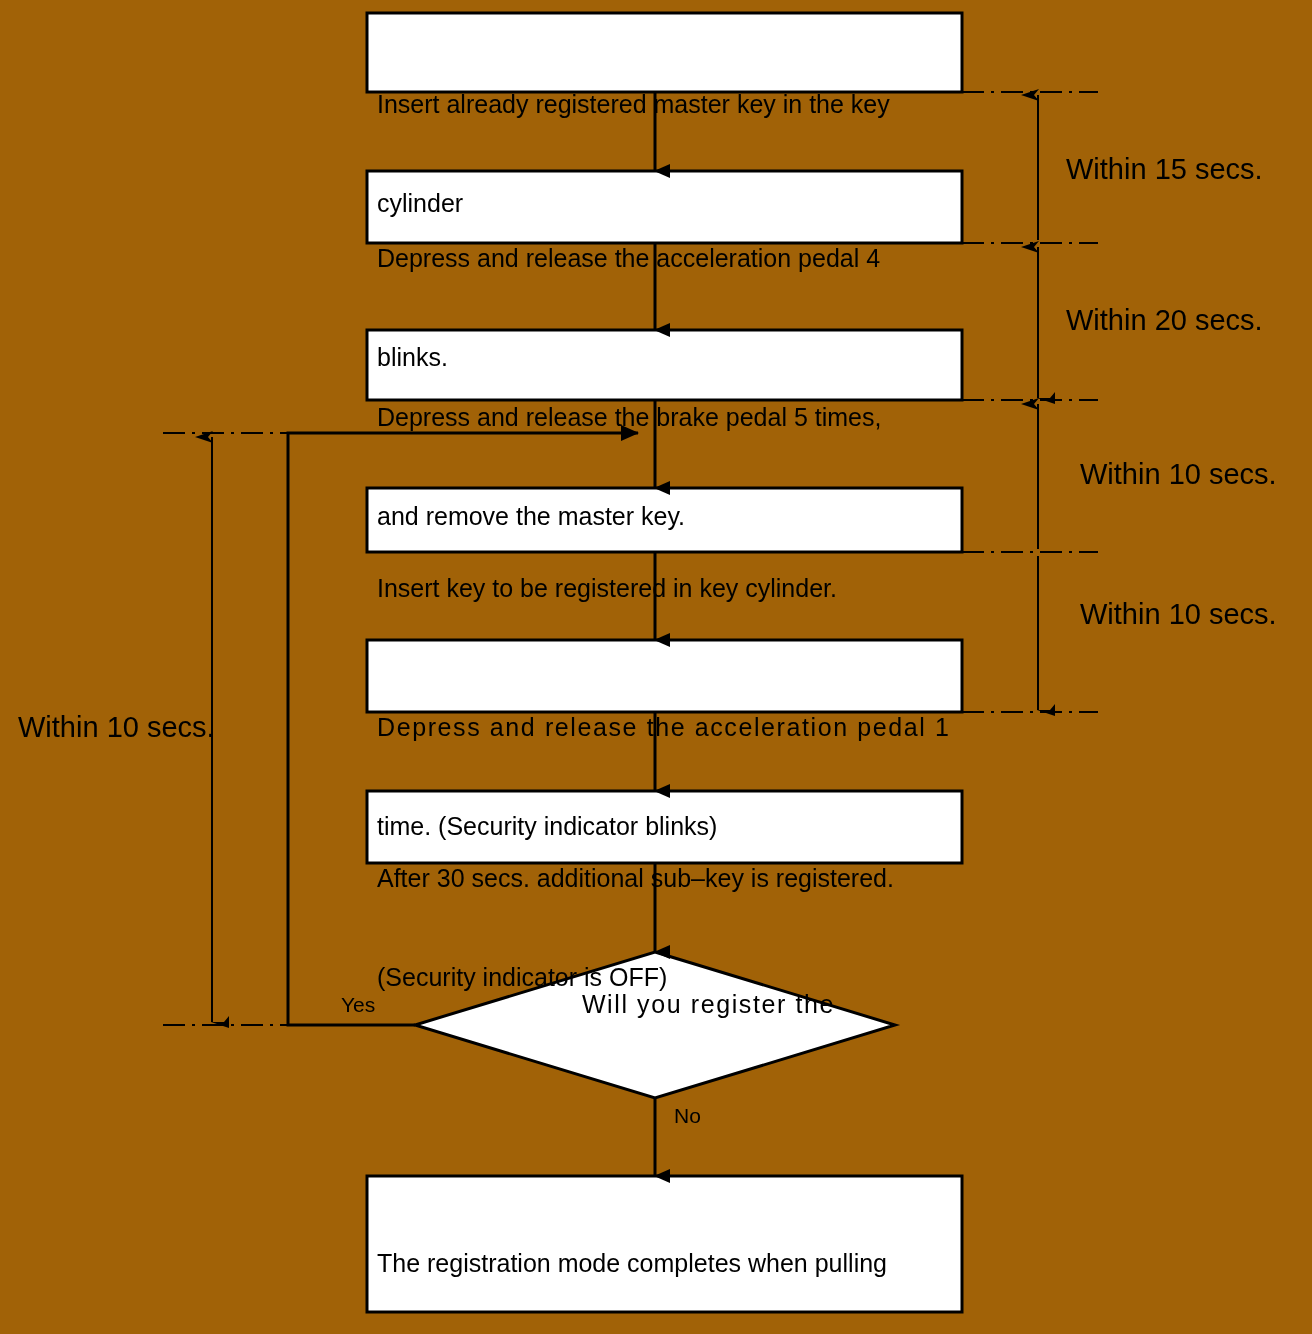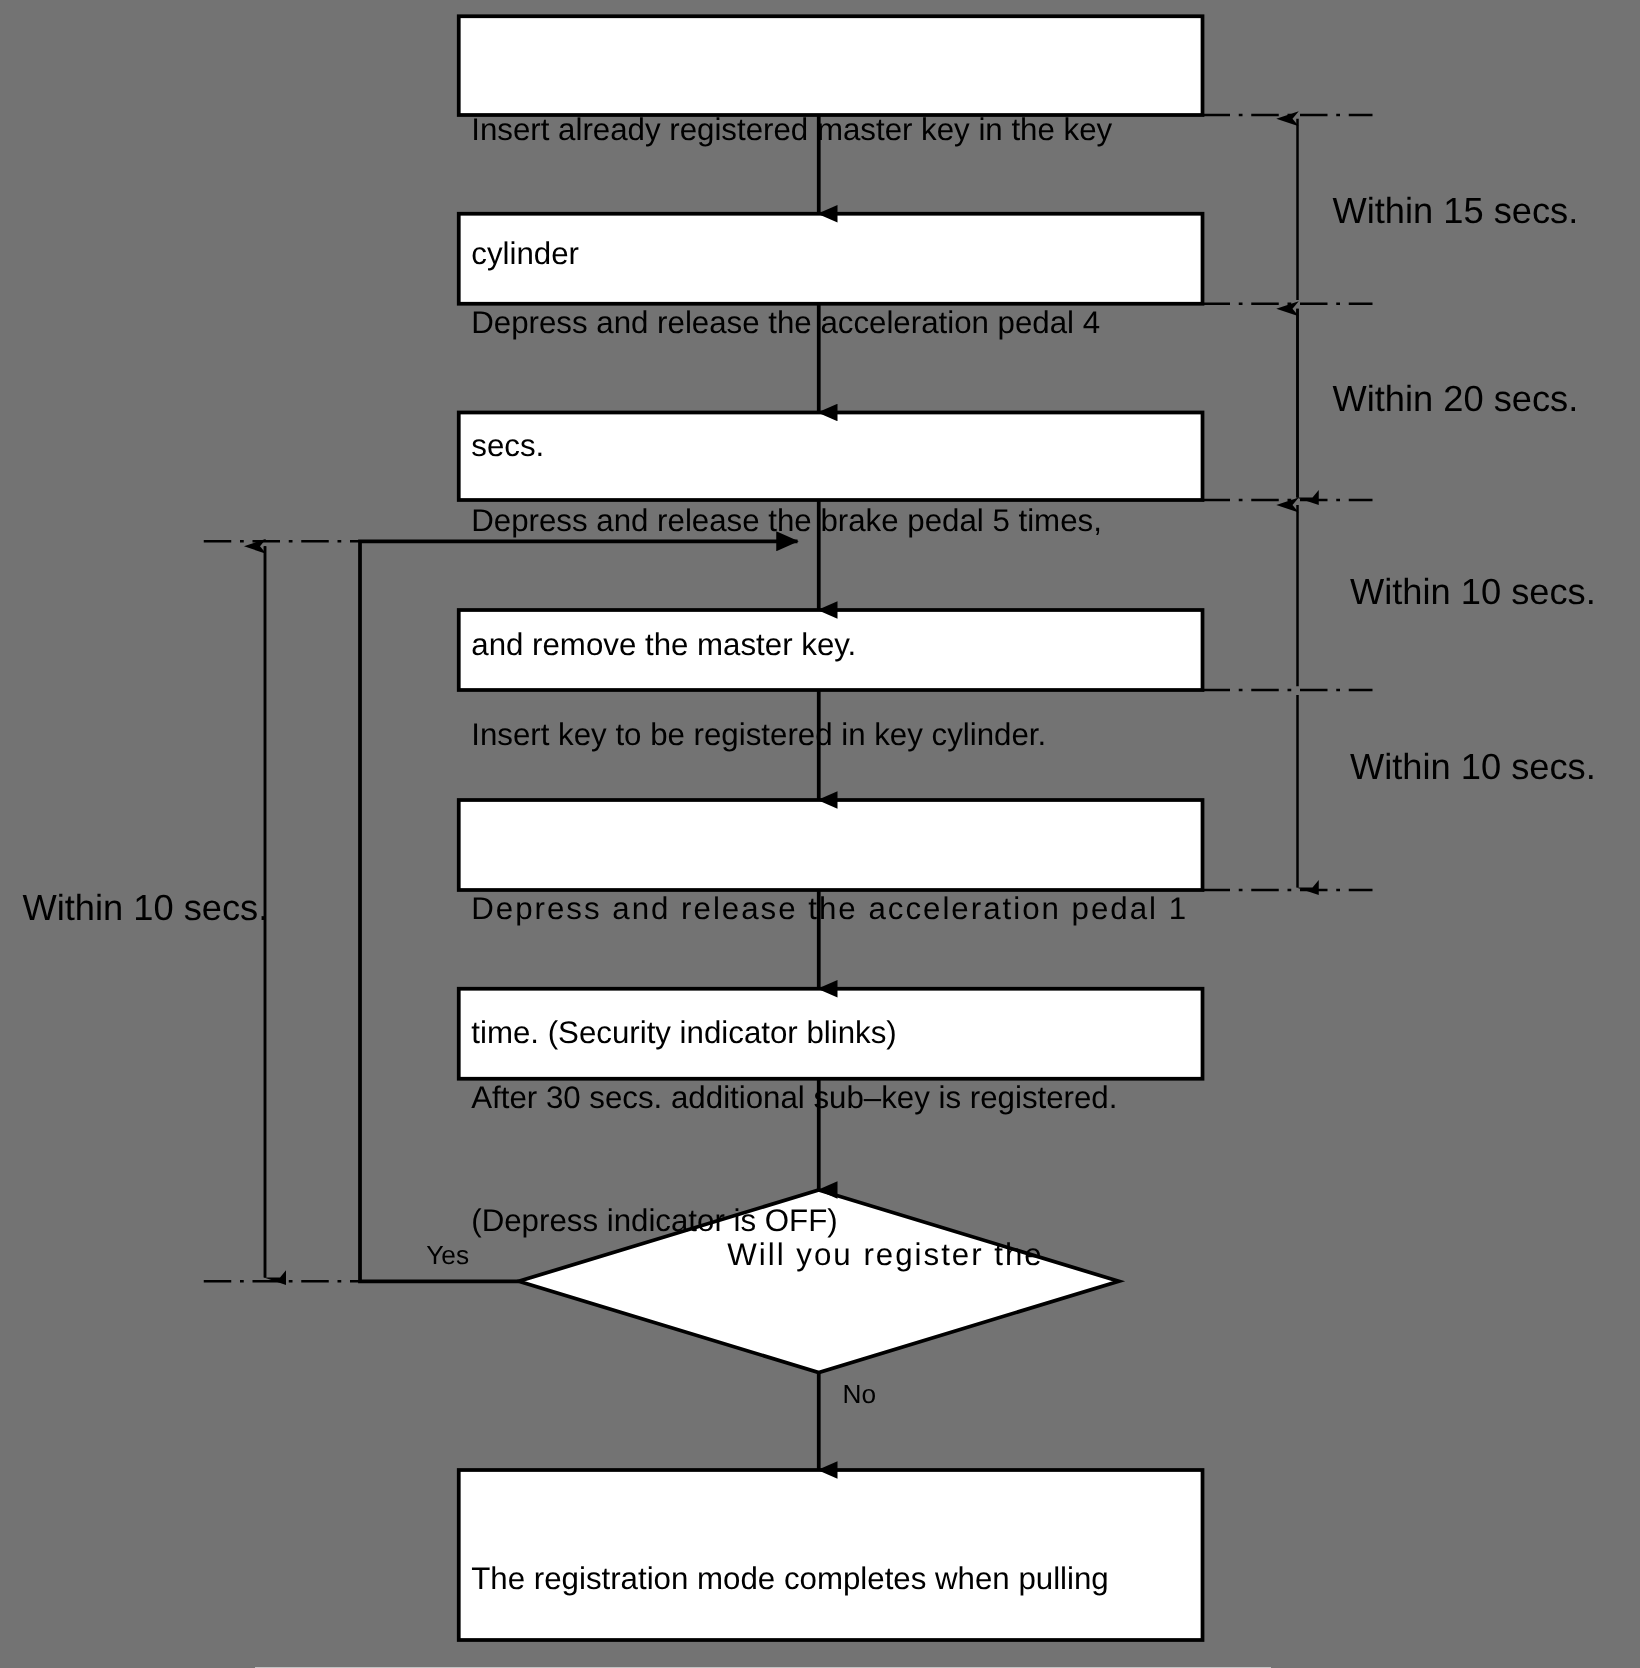--- a/index.html
+++ b/index.html
@@ -8,21 +8,21 @@
     background: #ffffff;
   }
   body {
     font-family: "Liberation Sans", sans-serif;
     color: #000000;
   }
   #canvas {
     position: relative;
     width: 1312px;
     height: 1334px;
-    background: #737373;
+    background: #a16207;
     overflow: hidden;
   }
   #flow-svg {
     position: absolute;
     left: 0;
     top: 0;
     width: 1312px;
     height: 1334px;
   }
   .node-text {
@@ -127,40 +127,40 @@
     <line x1="212" y1="437" x2="212" y2="1022" stroke="#000" stroke-width="2" marker-end="url(#dimDown)"></line>
   </svg>
 
   <div class="node-text proc-text" style="top:22px;">
     <div>Insert already registered master key in the key</div>
     <div>cylinder</div>
   </div>
 
   <div class="node-text proc-text" style="top:176px;">
     <div>Depress and release the acceleration pedal 4</div>
-    <div>secs.</div>
+    <div>blinks.</div>
   </div>
 
   <div class="node-text proc-text" style="top:335px;">
     <div>Depress and release the brake pedal 5 times,</div>
     <div>and remove the master key.</div>
   </div>
 
   <div class="node-text proc-text" style="top:506px;">
     <div>Insert key to be registered in key cylinder.</div>
   </div>
 
   <div class="node-text proc-text" style="top:645px;">
     <div class="spaced">Depress and release the acceleration pedal 1</div>
     <div>time. (Security indicator blinks)</div>
   </div>
 
   <div class="node-text proc-text" style="top:796px;">
     <div>After 30 secs. additional sub–key is registered.</div>
-    <div>(Depress indicator is OFF)</div>
+    <div>(Security indicator is OFF)</div>
   </div>
 
   <div class="node-text proc-text" style="top:1181px;">
     <div>The registration mode completes when pulling</div>
     
     
     
   </div>
 
   <div class="decision-text">

